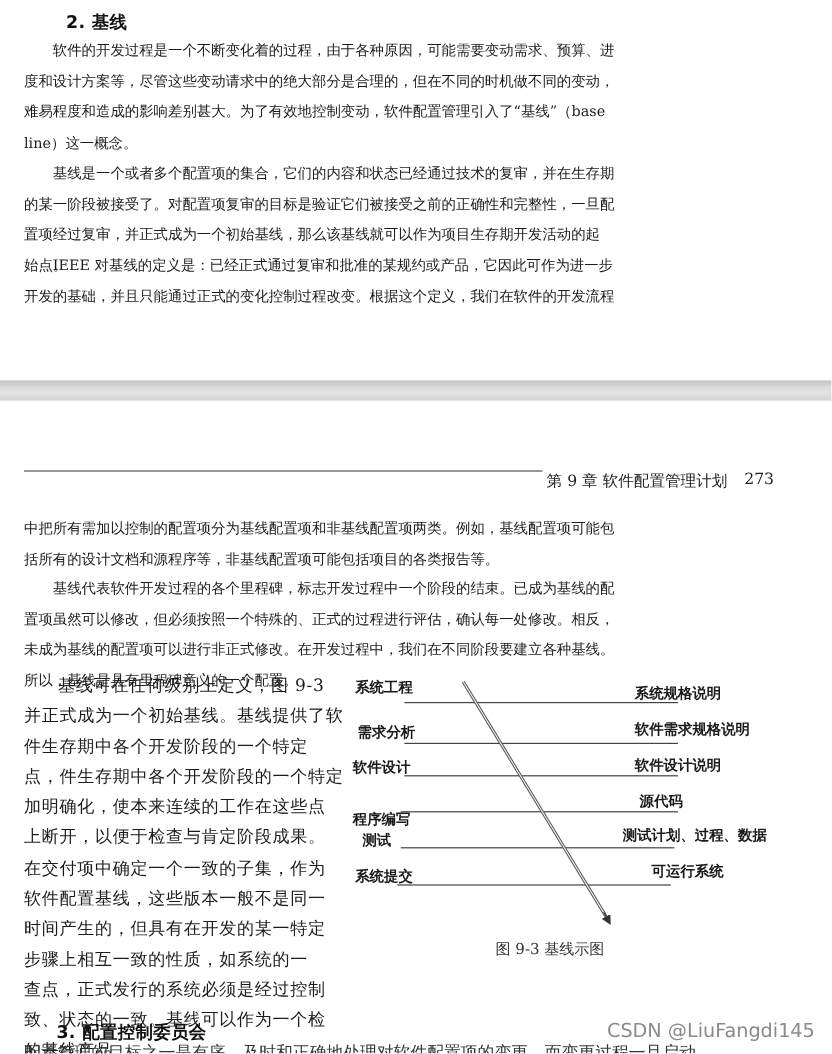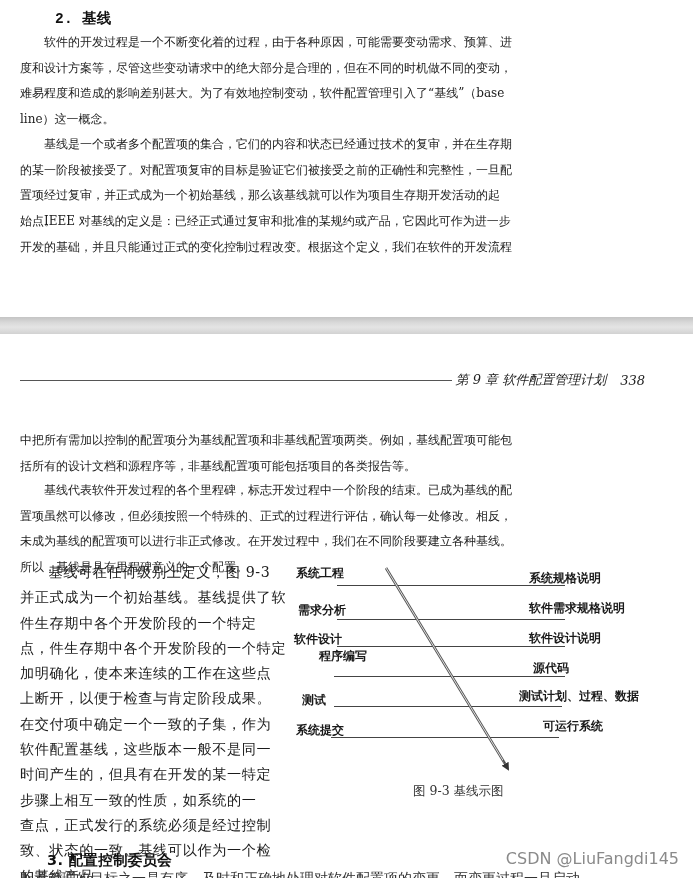--- a/index.html
+++ b/index.html
@@ -18,22 +18,22 @@
     .heading {
       position: absolute; font-family: "DejaVu Sans", "Liberation Sans", sans-serif;
       font-weight: bold; font-size: 14.5px; color: #111; letter-spacing: 0.3px;
     }
     .para {
       position: absolute; left: 20px; width: 629px; font-size: 12px; line-height: 25.5px;
       text-align: justify; text-align-last: left; color: #1b1b1b;
     }
     .line { display: block; white-space: nowrap; }
     .running-header {
-      position: absolute; top: 370px; left: 20px; width: 625px; height: 20px;
-      display: flex; align-items: center; font-style: italic;
+      position: absolute; top: 392px; left: 20px; width: 625px; height: 20px;
+      display: flex; 
     }
     .rh-rule { flex: 1; height: 1px; background: #555; margin-right: 4px; }
     .rh-text { font-size: 13px; color: #222; white-space: nowrap; }
     .rh-page { font-size: 13px; color: #222; margin-left: 14px; }
     .narrow {
       position: absolute; left: 20px; width: 262px; font-size: 14.2px; line-height: 25.3px;
       color: #1b1b1b; letter-spacing: 0.6px;
     }
     .diagram { position: absolute; left: 285px; top: 555px; width: 408px; height: 260px; text-decoration: underline; }
     .stage-label, .output-label {
@@ -47,21 +47,21 @@
     }
     .cutoff {
       position: absolute; left: 20px; top: 868px; font-size: 14px; color: #333; white-space: nowrap;
       height: 10px; overflow: hidden; line-height: 20px;
     }
   </style>
 </head>
 <body>
 
 <div class="page page-top">
-  <div class="heading" style="left:55px; top:9px;font-family:Liberation Mono, monospace;">2. 基线</div>
+  <div class="heading" style="left:55px; top:9px;">2. 基线</div>
 
   <div class="para" style="top:30px;">
     <span class="line" style="padding-left:2em;">软件的开发过程是一个不断变化着的过程，由于各种原因，可能需要变动需求、预算、进</span>
     <span class="line">度和设计方案等，尽管这些变动请求中的绝大部分是合理的，但在不同的时机做不同的变动，</span>
     <span class="line">难易程度和造成的影响差别甚大。为了有效地控制变动，软件配置管理引入了“基线”（base</span>
     <span class="line">line）这一概念。</span>
   </div>
 
   <div class="para" style="top:132px;">
     <span class="line" style="padding-left:2em;">基线是一个或者多个配置项的集合，它们的内容和状态已经通过技术的复审，并在生存期</span>
@@ -76,21 +76,21 @@
   </div>
 </div>
 
 <div class="gap"></div>
 
 <div class="page page-bottom"></div>
 
 <div class="running-header">
   <div class="rh-rule"></div>
   <span class="rh-text">第 9 章   软件配置管理计划</span>
-  <span class="rh-page">338</span>
+  <span class="rh-page">273</span>
 </div>
 
 <div class="para" style="top:428px;">
   <span class="line">中把所有需加以控制的配置项分为基线配置项和非基线配置项两类。例如，基线配置项可能包</span>
   <span class="line">括所有的设计文档和源程序等，非基线配置项可能包括项目的各类报告等。</span>
 </div>
 
 <div class="para" style="top:478px;">
   <span class="line" style="padding-left:2em;">基线代表软件开发过程的各个里程碑，标志开发过程中一个阶段的结束。已成为基线的配</span>
   <span class="line">置项虽然可以修改，但必须按照一个特殊的、正式的过程进行评估，确认每一处修改。相反，</span>
@@ -121,21 +121,21 @@
   <span class="output-label" style="left:244px; top:15px;">系统规格说明</span>
 
   <span class="stage-label" style="left:13px; top:47px;">需求分析</span>
   <div class="hline" style="left:52px; top:64px; width:228px;"></div>
   <span class="output-label" style="left:244px; top:45px;">软件需求规格说明</span>
 
   <span class="stage-label" style="left:9px; top:76px;">软件设计</span>
   <div class="hline" style="left:52px; top:91px; width:228px;"></div>
   <span class="output-label" style="left:244px; top:75px;">软件设计说明</span>
 
-  <span class="stage-label" style="left:9px; top:93px;margin-left:25px;">程序编写</span>
+  <span class="stage-label" style="left:9px; top:120px;">程序编写</span>
   <div class="hline" style="left:49px; top:121px; width:231px;"></div>
   <span class="output-label" style="left:248px; top:105px;">源代码</span>
 
   <span class="stage-label" style="left:17px; top:137px;">测试</span>
   <div class="hline" style="left:49px; top:151px; width:228px;"></div>
   <span class="output-label" style="left:234px; top:133px;">测试计划、过程、数据</span>
 
   <span class="stage-label" style="left:11px; top:167px;">系统提交</span>
   <div class="hline" style="left:46px; top:182px; width:228px;"></div>
   <span class="output-label" style="left:258px; top:163px;">可运行系统</span>

